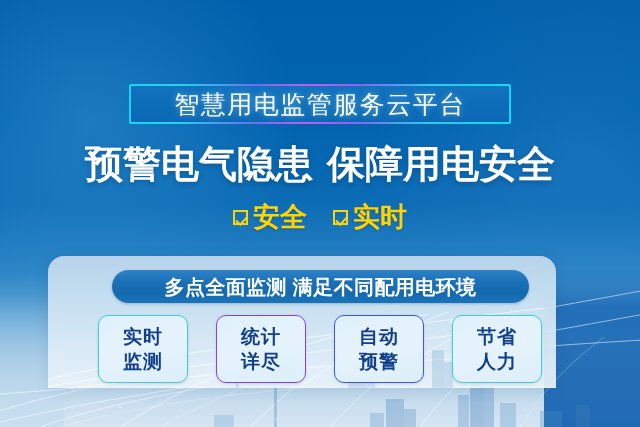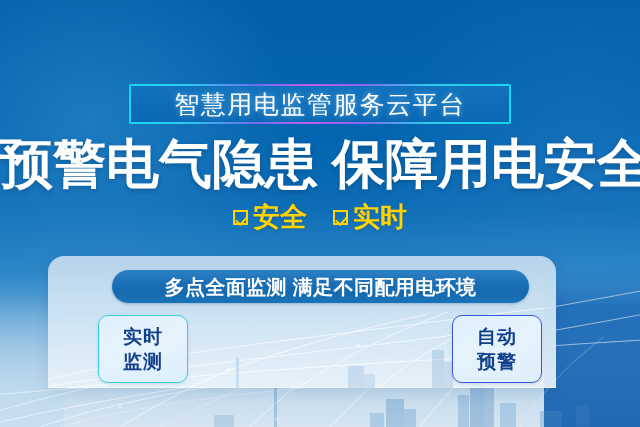--- a/index.html
+++ b/index.html
@@ -75,21 +75,21 @@
     color:#ffffff;
     letter-spacing:1.5px;
     white-space:nowrap;
     text-shadow:0 0 6px rgba(180,235,255,.55);
   }
 
   
   #headline {
     position:absolute; left:0; top:135px; width:640px;
     text-align:center;
-    font-size:53px; line-height:58px;
+    font-size:38px; line-height:58px;
     font-weight:bold;
     color:#ffffff;
     letter-spacing:0px;
     white-space:nowrap;
     text-shadow:0 2px 5px rgba(0,40,80,.32);
   }
   #headline .gap { display:inline-block; width:14px; }
 
   
   #tags {
@@ -278,19 +278,27 @@
 
   <div id="pill">
     <span id="pill-text">多点全面监测 满足不同配用电环境</span>
   </div>
 
   <div id="cards">
     <div class="card v-cyan">
       <span class="card-line">实时</span>
       <span class="card-line">监测</span>
     </div>
+    <div class="card v-purple">
+      <span class="card-line">统计</span>
+      <span class="card-line">详尽</span>
+    </div>
     <div class="card v-blue">
       <span class="card-line">自动</span>
       <span class="card-line">预警</span>
     </div>
+    <div class="card v-cyan">
+      <span class="card-line">节省</span>
+      <span class="card-line">人力</span>
+    </div>
   </div>
 
 </div>
 
 </body></html>

